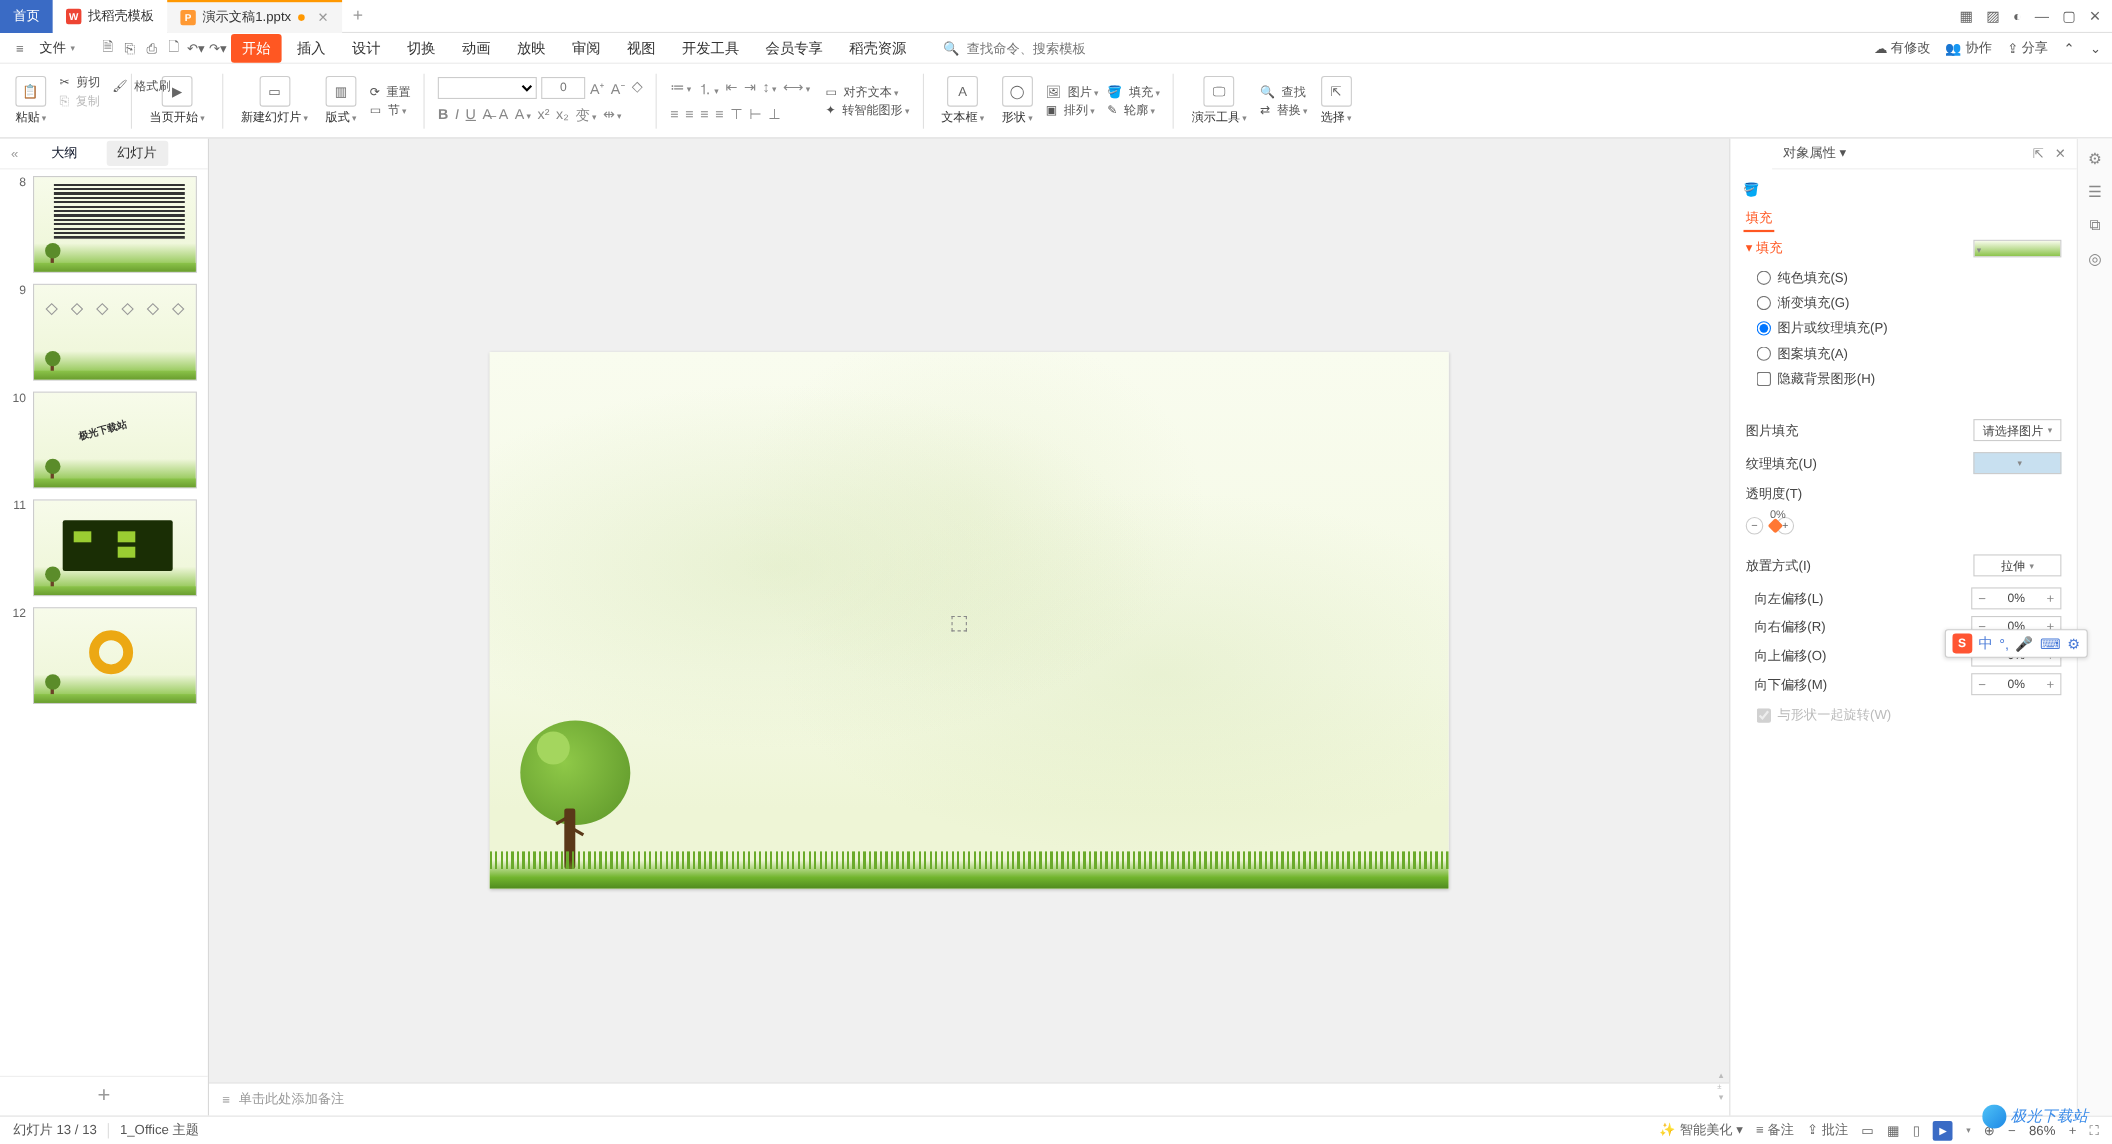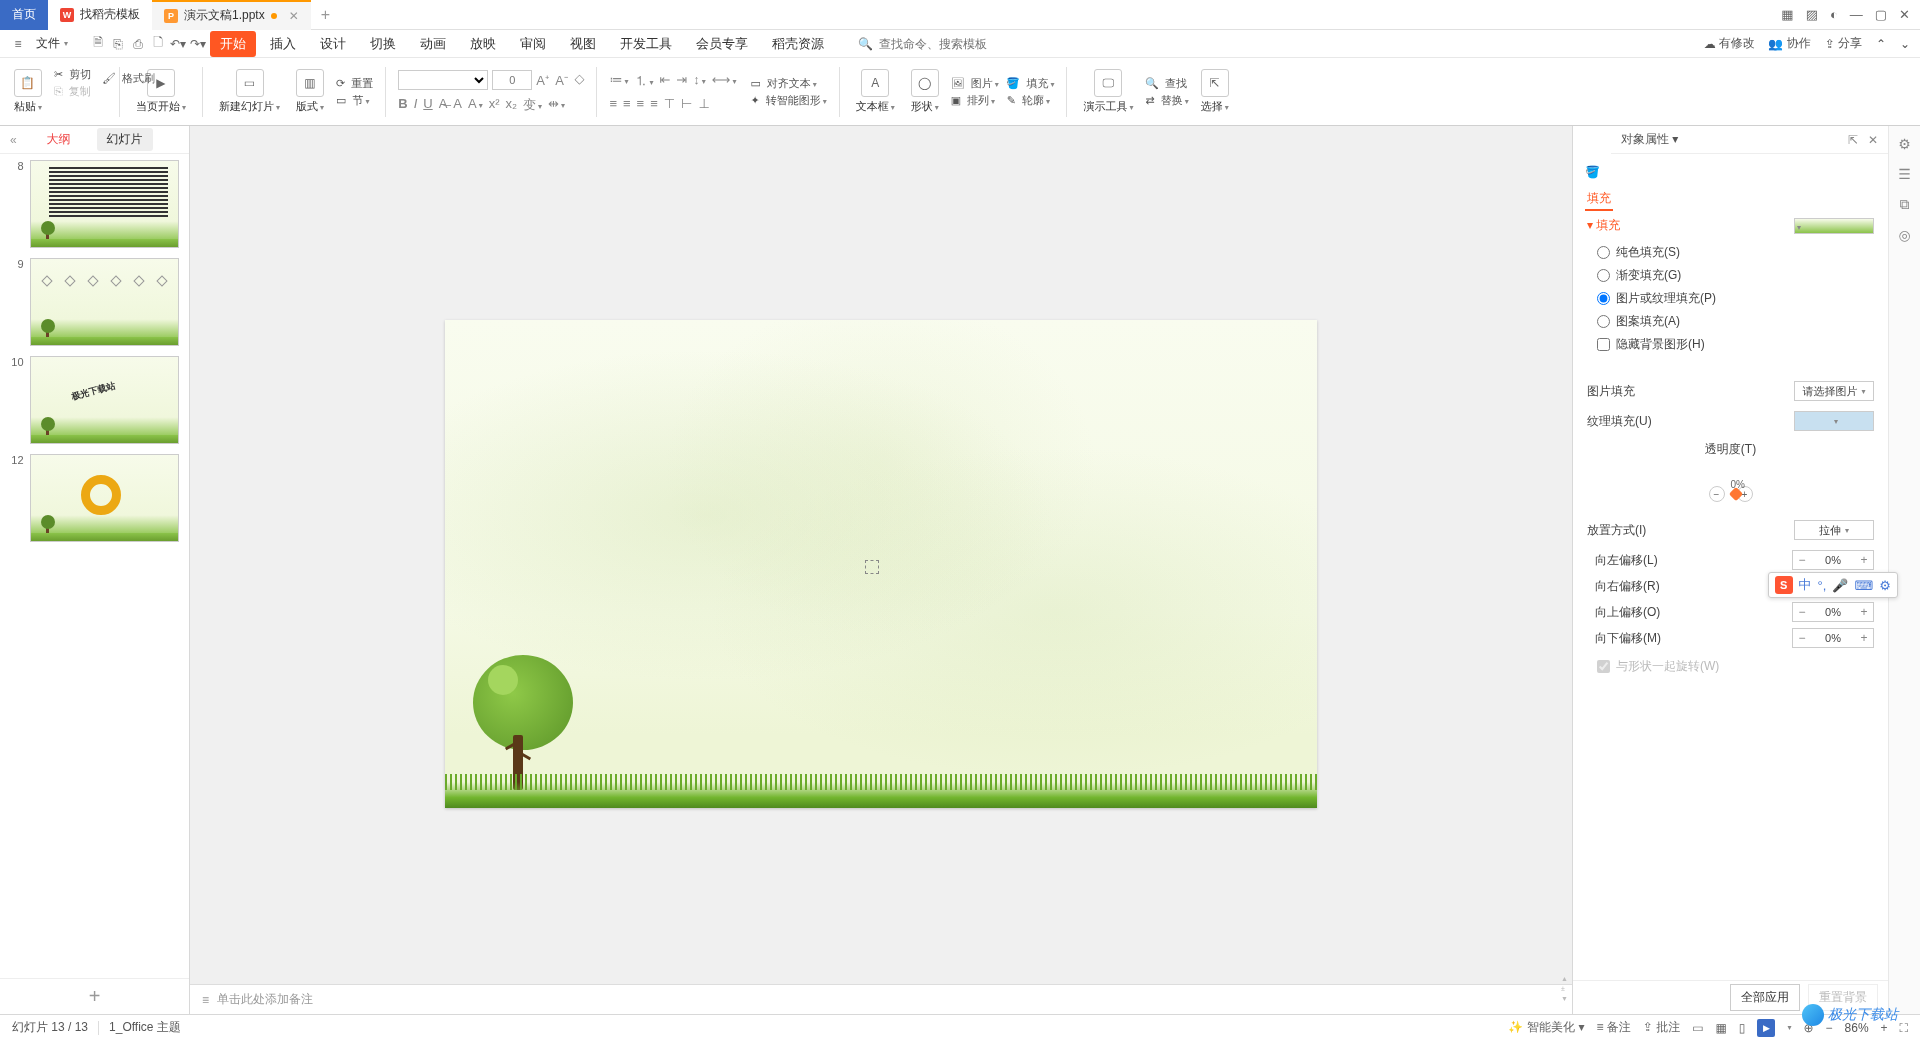--- a/index.html
+++ b/index.html
@@ -32,21 +32,21 @@
 .tool-stack .row{display:flex;align-items:center;gap:6px;font-size:11px;color:#555;}
 .sep{width:1px;height:50px;background:#e0e0e0;margin:0 4px;}
 .font-select{width:90px;height:20px;border:1px solid #ccc;font-size:11px;background:#fff;}
 .font-size{width:40px;height:20px;border:1px solid #ccc;font-size:11px;background:#fff;text-align:center;}
 .fmt-btns{display:flex;gap:6px;color:#888;font-size:13px;}
 .fmt-btns span{cursor:pointer;}
 .dd-arrow::after{content:"▾";margin-left:2px;font-size:8px;color:#888;}
 .main{display:flex;height:calc(100% - 30px - 28px - 68px - 26px);}
 .slides-panel{width:190px;background:#fff;border-right:1px solid #d8d8d8;display:flex;flex-direction:column;}
 .slides-tabs{height:28px;display:flex;align-items:center;justify-content:center;gap:16px;border-bottom:1px solid #eee;}
-.slides-tabs .st{padding:3px 10px;cursor:pointer;font-size:12px;color:#ef4444;}
+.slides-tabs .st{padding:3px 10px;cursor:pointer;font-size:12px;color:#0f172a;}
 .slides-tabs .st.active{background:#eee;border-radius:3px;color:#333;}
 .slides-tabs .collapse{position:absolute;left:10px;color:#999;cursor:pointer;}
 .thumbs{flex:1;overflow-y:auto;padding:6px 10px;}
 .thumb-row{display:flex;gap:6px;margin-bottom:10px;}
 .thumb-num{width:14px;font-size:11px;color:#666;text-align:right;}
 .thumb{width:154px;height:88px;border:1px solid #ccc;background:linear-gradient(to bottom,#f7fbea 0%,#f0f7dc 70%,#8bc34a 95%,#7cb342 100%);position:relative;cursor:pointer;}
 .thumb.selected{border:2px solid #ff7733;}
 .thumb .tree{position:absolute;bottom:6px;left:8px;width:18px;height:22px;}
 .thumb .tree::before{content:"";position:absolute;bottom:0;left:7px;width:3px;height:8px;background:#6b4226;}
 .thumb .tree::after{content:"";position:absolute;bottom:6px;left:2px;width:14px;height:14px;border-radius:50%;background:#5b8c2a;}
@@ -332,20 +332,28 @@
         </div>
       <div class="thumb-row">
           <span class="thumb-num">10</span>
           <div class="thumb thumb10">
             <div class="tilt">极光下载站</div>
             <div class="tree"></div>
             <div class="grass"></div>
           </div>
         </div>
       <div class="thumb-row">
+          <span class="thumb-num">11</span>
+          <div class="thumb thumb11">
+            <div class="diag"></div>
+            <div class="tree"></div>
+            <div class="grass"></div>
+          </div>
+        </div>
+      <div class="thumb-row">
           <span class="thumb-num">12</span>
           <div class="thumb thumb12">
             <div class="ring"></div>
             <div class="tree"></div>
             <div class="grass"></div>
           </div>
         </div>
     </div>
     <div class="add-slide">+</div>
   </div>
@@ -413,21 +421,21 @@
           </label>
         <div style="height:12px;"></div>
         <div class="prop-row">
           <span>图片填充</span>
           <span class="ctrl-box dd">请选择图片</span>
         </div>
         <div class="prop-row">
           <span>纹理填充(U)</span>
           <span class="ctrl-box dd" style="background:#c8e0f0;"></span>
         </div>
-        <div class="prop-row" style="flex-direction:column;align-items:center;gap:20px;">
+        <div class="prop-row" style="flex-direction:column;align-items:flex-start;gap:4px;">
           <span>透明度(T)</span>
           <div class="slider-row">
             <span class="minus">−</span>
             <div class="track">
                 <div class="thumb-s"></div>
                 <span class="val-lbl">0%</span>
               </div>
             <span class="plus">+</span>
           </div>
         </div>
@@ -464,24 +472,20 @@
           <div class="stepper">
               <span class="btn">−</span>
               <span class="val">0%</span>
               <span class="btn">+</span>
             </div>
         </div>
         <label class="check-row" style="color:#bbb;margin-top:10px;">
             <input type="checkbox" checked="" disabled="" style="">
             <span>与形状一起旋转(W)</span>
           </label>
-      </div>
-      <div class="prop-footer">
-        <span class="fbtn">全部应用</span>
-        <span class="fbtn dis">重置背景</span>
       </div>
     </div>
     <div class="side-tools">
       <span>⚙</span>
       <span>☰</span>
       <span>⧉</span>
       <span>◎</span>
     </div>
   </div>
 </div>

